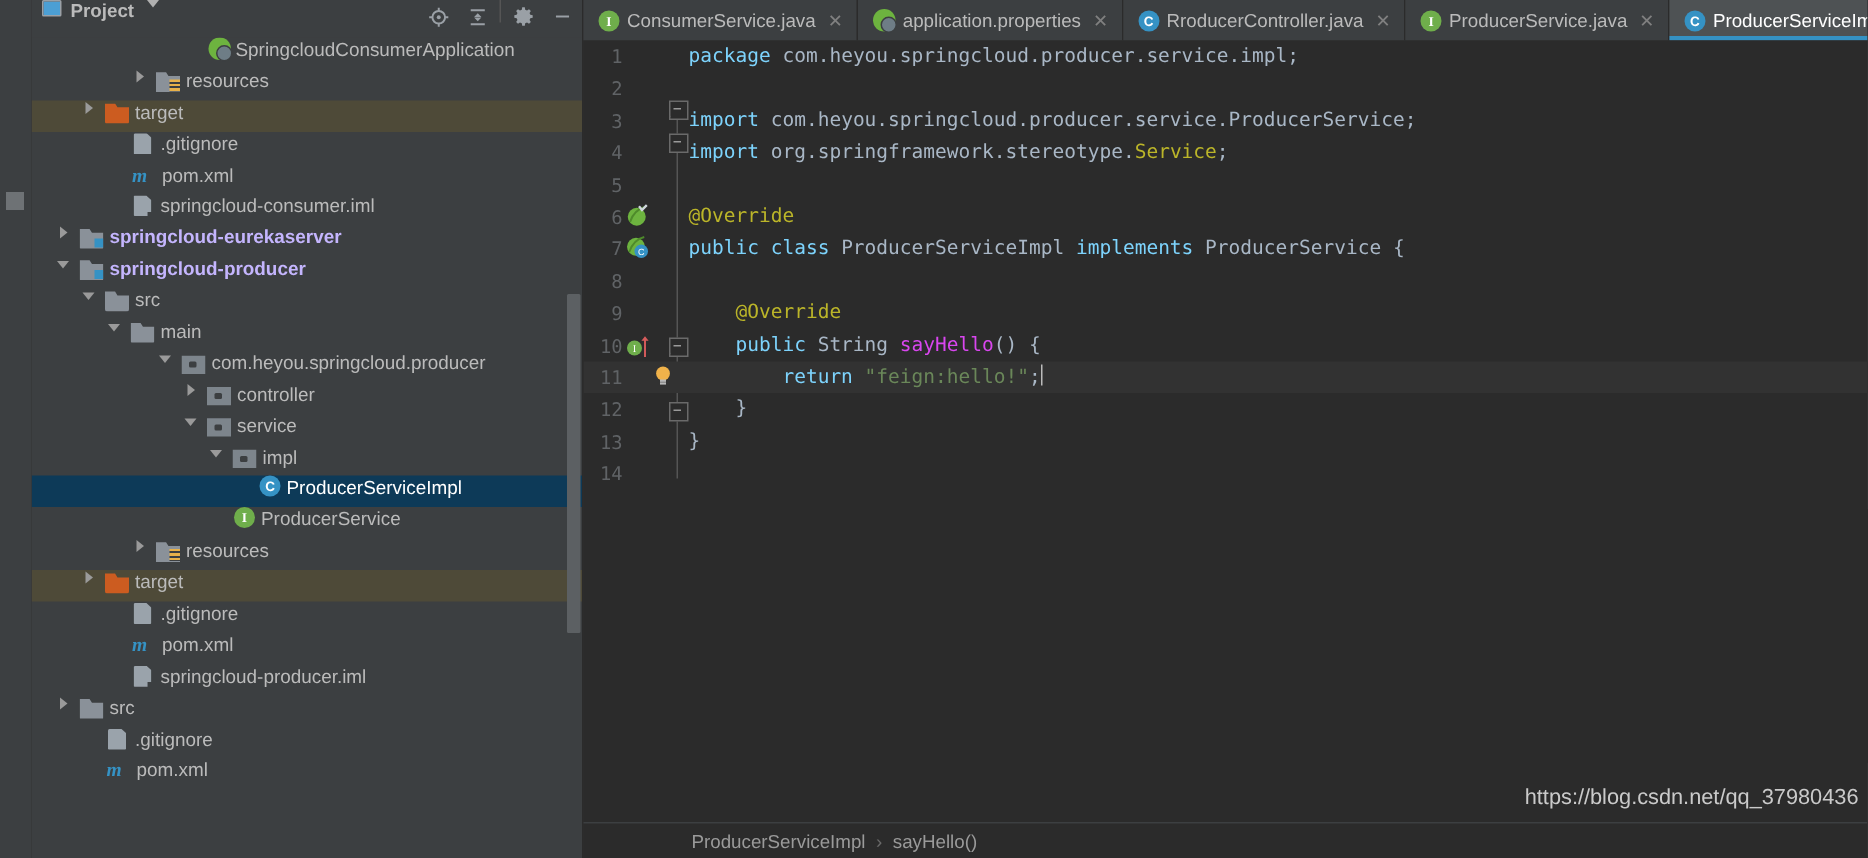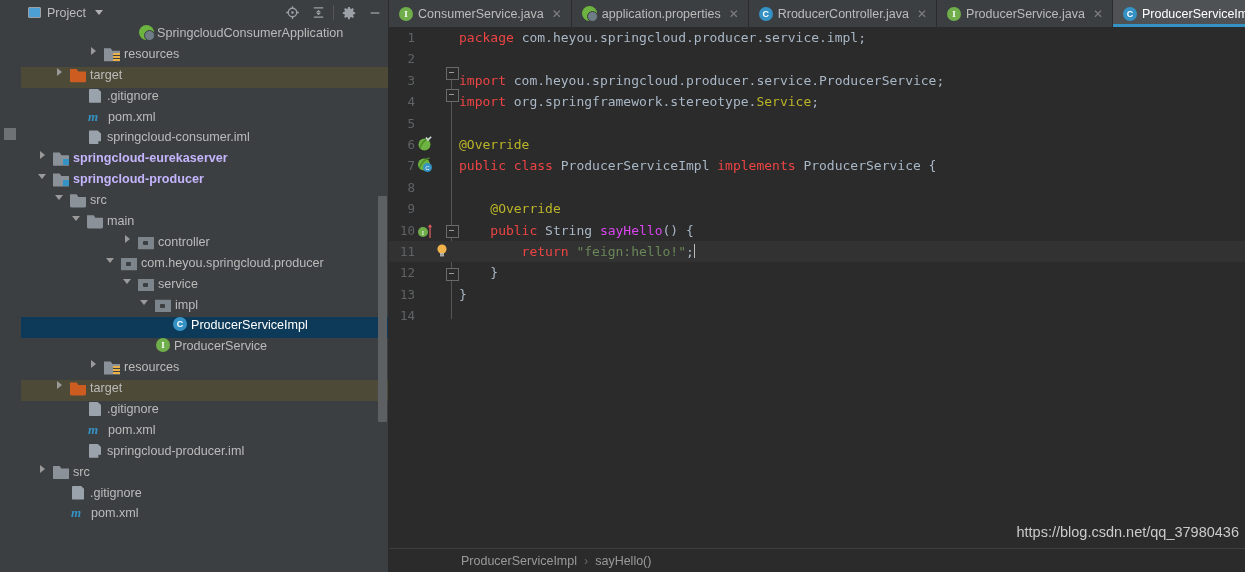--- a/index.html
+++ b/index.html
@@ -19,22 +19,22 @@
     font-size:10px;color:#9a9a9a;white-space:nowrap;
     letter-spacing:.5px;
   }
   #leftstrip .sq{position:absolute;left:4px;width:12px;height:12px;background:#6e7275;}
   
   #project{
     position:absolute;left:21px;top:0;width:367px;height:572px;
     background:#3c3f41;overflow:hidden;
   }
   #projhead{
-    height:25px;display:flex;align-items:center;
-    background:#3c3f41;padding-left:7px;
+    height:25px;display:flex;align-items:flex-start;
+    background:#3c3f41;padding-left:7px;font-weight:bold;
   }
   #projhead .ptitle{color:#bbbbbb;font-size:12.5px;margin-left:6px;}
   .winicon{width:13px;height:11px;border:1.6px solid #9aa0a6;border-radius:1px;
           background:linear-gradient(#4c9fd4,#4c9fd4);box-sizing:border-box;}
   .caret-d{width:0;height:0;border-left:4px solid transparent;border-right:4px solid transparent;
            border-top:5px solid #b0b0b0;margin-left:9px;}
   #projhead .spacer{flex:1;}
   .tbtn{width:26px;height:22px;display:flex;align-items:center;justify-content:center;}
   .sep-v{width:1px;height:15px;background:#555;margin:0 2px;}
   #treewrap{position:absolute;left:0;top:25px;width:367px;height:547px;overflow:hidden;}
@@ -101,21 +101,21 @@
   .tab.active:after{content:"";position:absolute;left:0;right:0;bottom:0;height:3px;background:#3592c4;}
   .tab .ticon{margin-right:5px;}
   .tab .tclose{margin-left:8px;color:#808080;font-size:12px;line-height:1;}
   #codearea{position:absolute;left:0;top:27px;right:0;bottom:24px;background:#2b2b2b;overflow:hidden;}
   .cline{position:relative;height:21.4px;}
   .gnum{position:absolute;left:0;width:26px;text-align:right;color:#606366;
         font-family:"DejaVu Sans Mono",monospace;font-size:12.5px;line-height:21.4px;}
   .gutter-icon{position:absolute;left:28px;top:2px;width:18px;height:18px;}
   .code{position:absolute;left:70px;right:0;line-height:21.4px;white-space:pre;
         font-family:"DejaVu Sans Mono",monospace;font-size:13px;color:#a9b7c6;}
-  .kw{color:#ef4444;}
+  .kw{color:#7dd3fc;}
   .ann{color:#bbb529;}
   .str{color:#6a8759;}
   .mth{color:#d946ef;}
   .yel{color:#bbb529;}
   #foldline{position:absolute;left:62px;top:47px;width:1px;height:245px;background:#555;}
   .foldbox{position:absolute;left:57px;width:11px;height:11px;border:1px solid #6a6a6a;background:#2b2b2b;}
   .foldbox:after{content:"";position:absolute;left:2px;top:4px;width:5px;height:1px;background:#9a9a9a;}
   .foldbox.b:before{content:"";position:absolute;left:-1px;top:9px;width:11px;height:5px;
      border-left:1px solid #6a6a6a;border-right:1px solid #6a6a6a;
      -webkit-clip-path:polygon(0 0,100% 0,50% 100%);clip-path:polygon(0 0,100% 0,50% 100%);}
@@ -242,32 +242,32 @@
       <div class="row">
         <span style="flex: 0 0 auto; width: 51px;"></span>
         <span class="arrow d"></span>
         <span style="width: 4px;"></span>
         <span class="ico">
           <span class="ic-folder" style="position:absolute;inset:0"></span>
         </span>
         <span class="lbl">main</span>
       </div>
       <div class="row">
+        <span style="flex: 0 0 auto; width: 85px;"></span>
+        <span class="arrow d"></span>
+        <span style="width: 4px;"></span>
+        <span class="ico ic-pkg"></span>
+        <span class="lbl">com.heyou.springcloud.producer</span>
+      </div>
+      <div class="row">
         <span style="flex: 0 0 auto; width: 102px;"></span>
         <span class="arrow r"></span>
         <span style="width: 4px;"></span>
         <span class="ico ic-pkg"></span>
         <span class="lbl">controller</span>
-      </div>
-      <div class="row">
-        <span style="flex: 0 0 auto; width: 85px;"></span>
-        <span class="arrow d"></span>
-        <span style="width: 4px;"></span>
-        <span class="ico ic-pkg"></span>
-        <span class="lbl">com.heyou.springcloud.producer</span>
       </div>
       <div class="row">
         <span style="flex: 0 0 auto; width: 102px;"></span>
         <span class="arrow d"></span>
         <span style="width: 4px;"></span>
         <span class="ico ic-pkg"></span>
         <span class="lbl">service</span>
       </div>
       <div class="row">
         <span style="flex: 0 0 auto; width: 119px;"></span>

